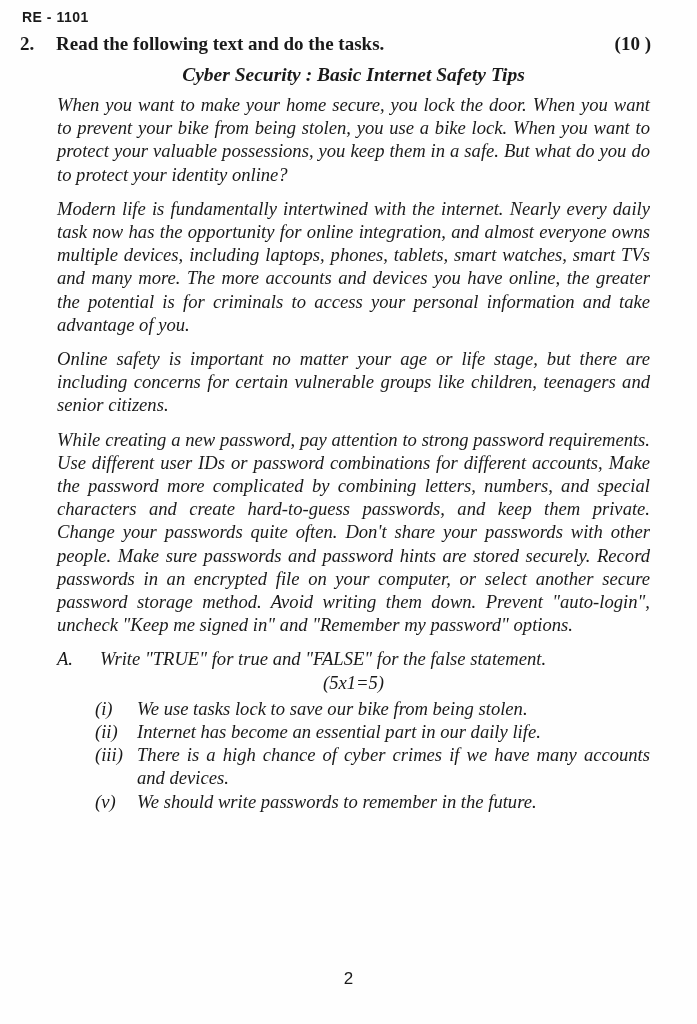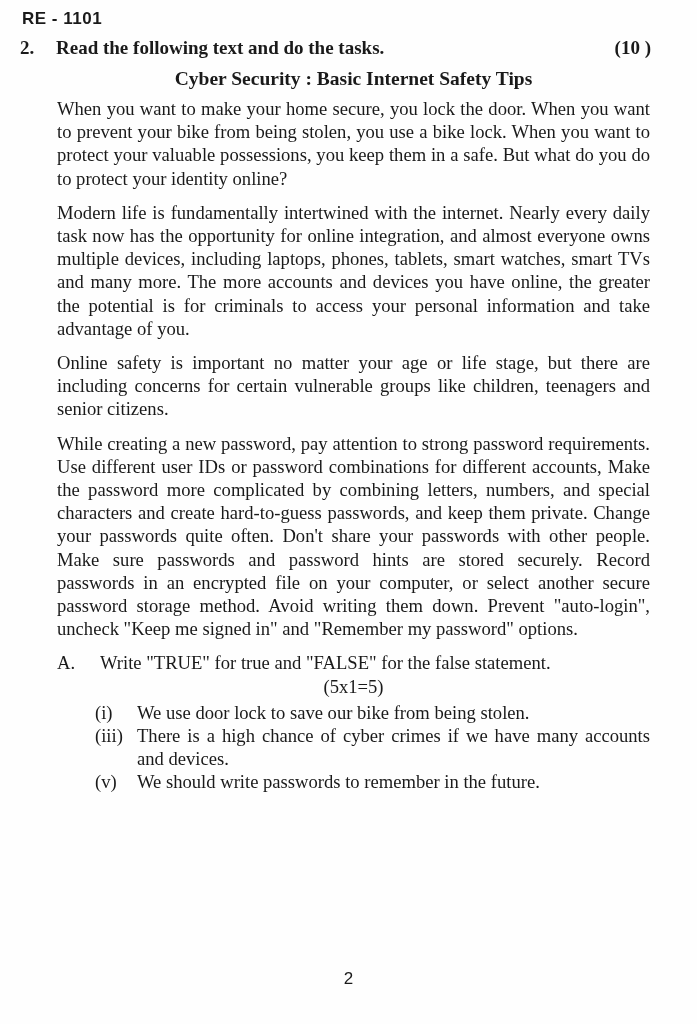--- a/index.html
+++ b/index.html
@@ -10,39 +10,40 @@
     margin: 0 auto;
     background: #fefefe;
     color: #1a1a1a;
     font-family: "Liberation Serif", serif;
     overflow: hidden;
     box-sizing: border-box;
   }
   .paper-code {
     font-family: "Liberation Sans", sans-serif;
     font-weight: 600;
-    font-size: 17px;
+    font-size: 14px;
     margin: 9px 0 0 22px;
     letter-spacing: 0.5px;
   }
   .question-line {
     display: flex;
     align-items: baseline;
     margin: 7px 46px 0 20px;
     font-weight: bold;
     font-size: 19px;
     line-height: 23px;
   }
   .q-num { width: 36px; flex-shrink: 0; }
   .q-text { flex: 1; }
   .q-marks { flex-shrink: 0; }
   .content {
     margin: 8px 47px 0 57px;
     font-size: 18.6px;
     line-height: 23.2px;
+    font-style: italic;
   }
   .passage-title {
     text-align: center;
     font-weight: bold;
     font-size: 19.5px;
     margin: 1px 0 7px 0;
     line-height: 23px;
   }
   .passage p {
     margin: 0 0 11px 0;
@@ -106,21 +107,25 @@
     <div class="task-a">
       <div class="task-head">
         <span class="task-label">A.</span>
         <span class="task-instruction">Write "TRUE" for true and "FALSE" for the false statement.</span>
       </div>
       <div class="task-marks">(5x1=5)</div>
 
       <div class="tf-list">
         <div class="tf-item">
           <span class="tf-numeral">(i)</span>
-          <span class="tf-text">We use door lock to save our bike from being stolen.</span>
+          <span class="tf-text">We use tasks lock to save our bike from being stolen.</span>
+        </div>
+        <div class="tf-item">
+          <span class="tf-numeral">(ii)</span>
+          <span class="tf-text">Internet has become an essential part in our daily life.</span>
         </div>
         <div class="tf-item">
           <span class="tf-numeral">(iii)</span>
           <span class="tf-text">There is a high chance of cyber crimes if we have many accounts and devices.</span>
         </div>
         <div class="tf-item">
           <span class="tf-numeral">(v)</span>
           <span class="tf-text">We should write passwords to remember in the future.</span>
         </div>
       </div>

